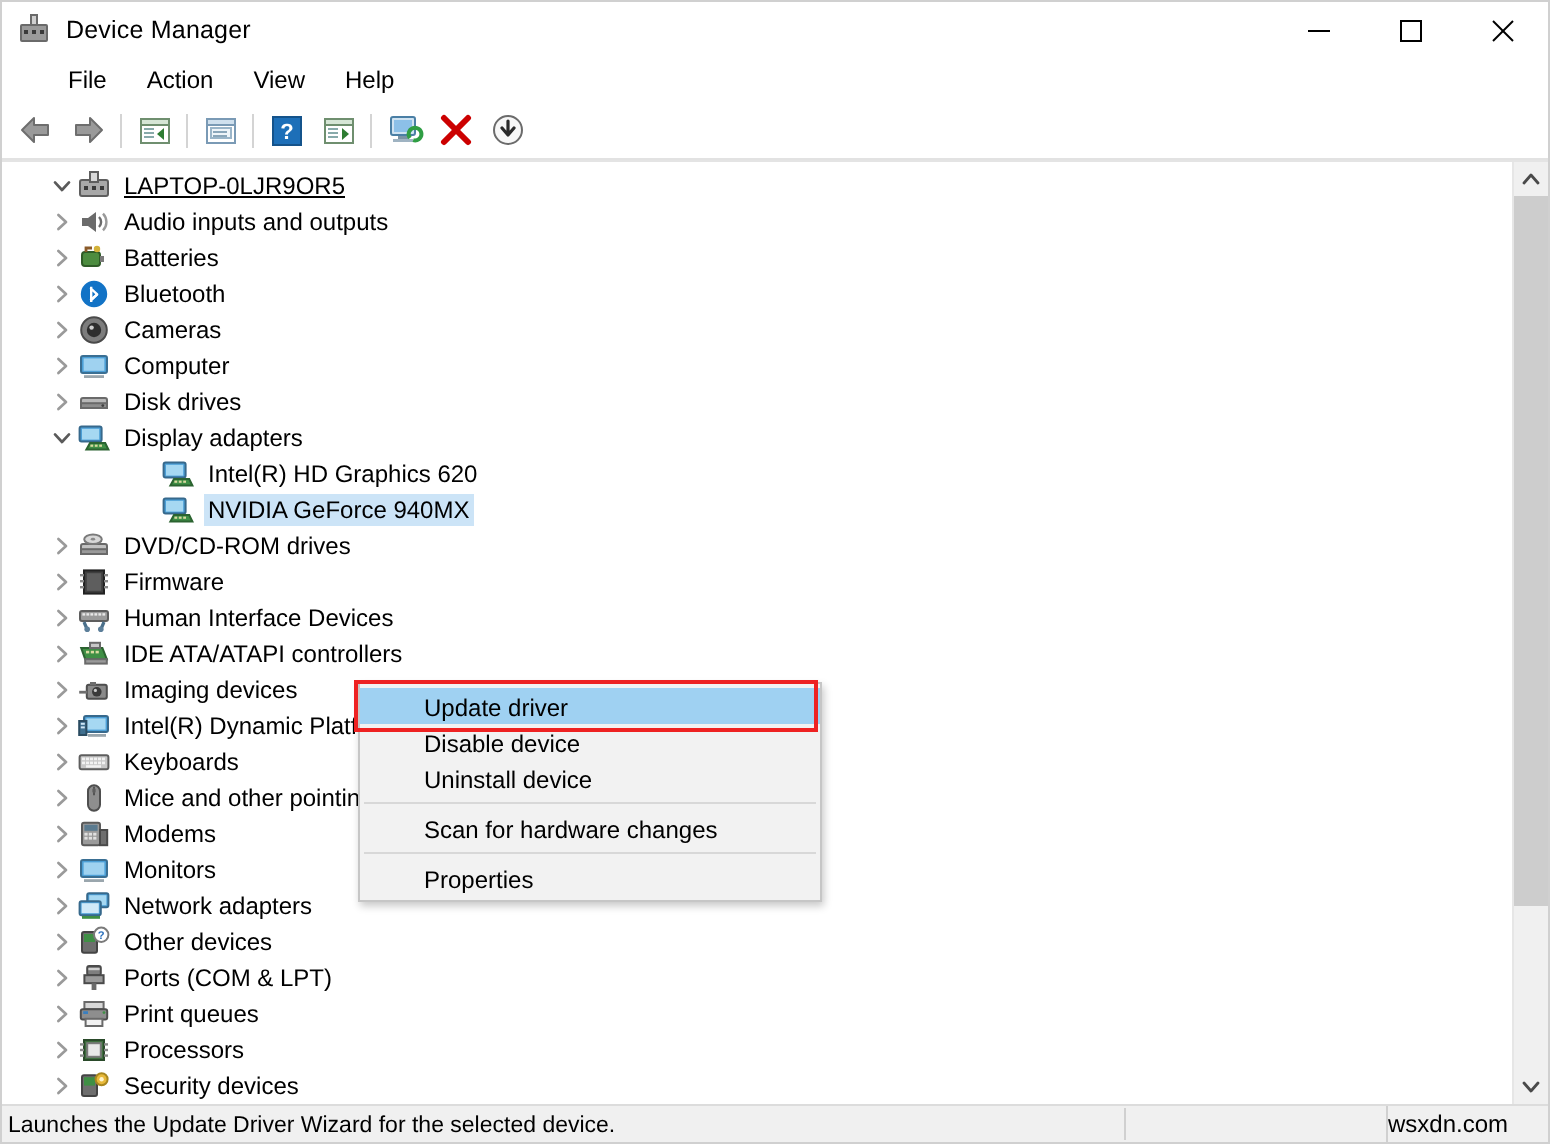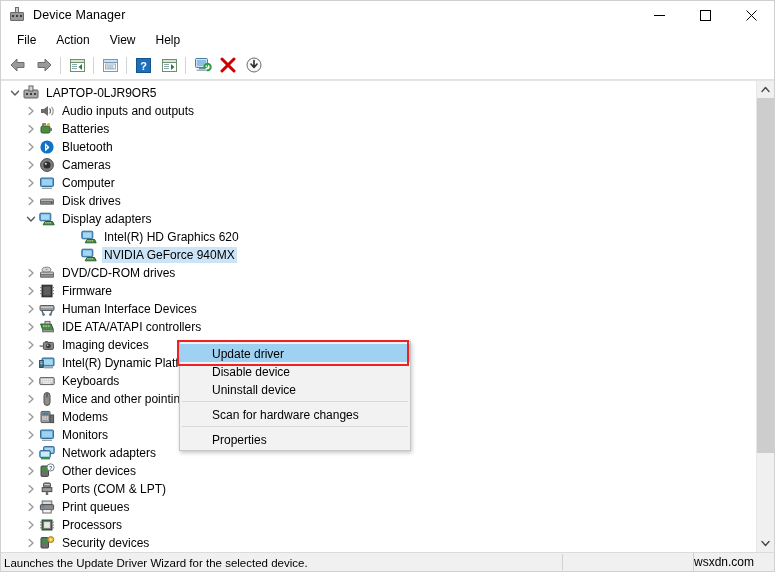--- a/index.html
+++ b/index.html
@@ -57,21 +57,21 @@
     width:46px;height:28px;
     display:flex;align-items:center;justify-content:center;
     background:transparent;
   }
   .winbtn svg{display:block;}
 
   
   .menubar{
     height:22px;flex:0 0 22px;
     display:flex;align-items:center;
-    padding-left:6px;
+    padding-left:23px;
     background:#ffffff;
   }
   .menuitem{
     padding:2px 10px;font-size:12px;color:#000;line-height:16px;
   }
 
   
   .toolbar{
     height:28px;flex:0 0 28px;
     display:flex;align-items:center;
@@ -116,21 +116,21 @@
   .twisty svg{display:block;}
   .ico{
     width:16px;height:16px;flex:0 0 16px;margin-right:5px;position:relative;
   }
   .ico svg{display:block;}
   .label{
     font-size:12px;color:#000;line-height:16px;padding:0 2px;
   }
 
   
-  .lvl0{padding-left:8px;}
+  .lvl0{padding-left:24px;text-decoration:underline;}
   .lvl1{padding-left:24px;}
   .lvl2{padding-left:66px;}
 
   
   .vscroll{
     flex:0 0 17px;width:17px;
     background:#f0f0f0;
     border-left:1px solid #e6e6e6;
     position:relative;
   }

